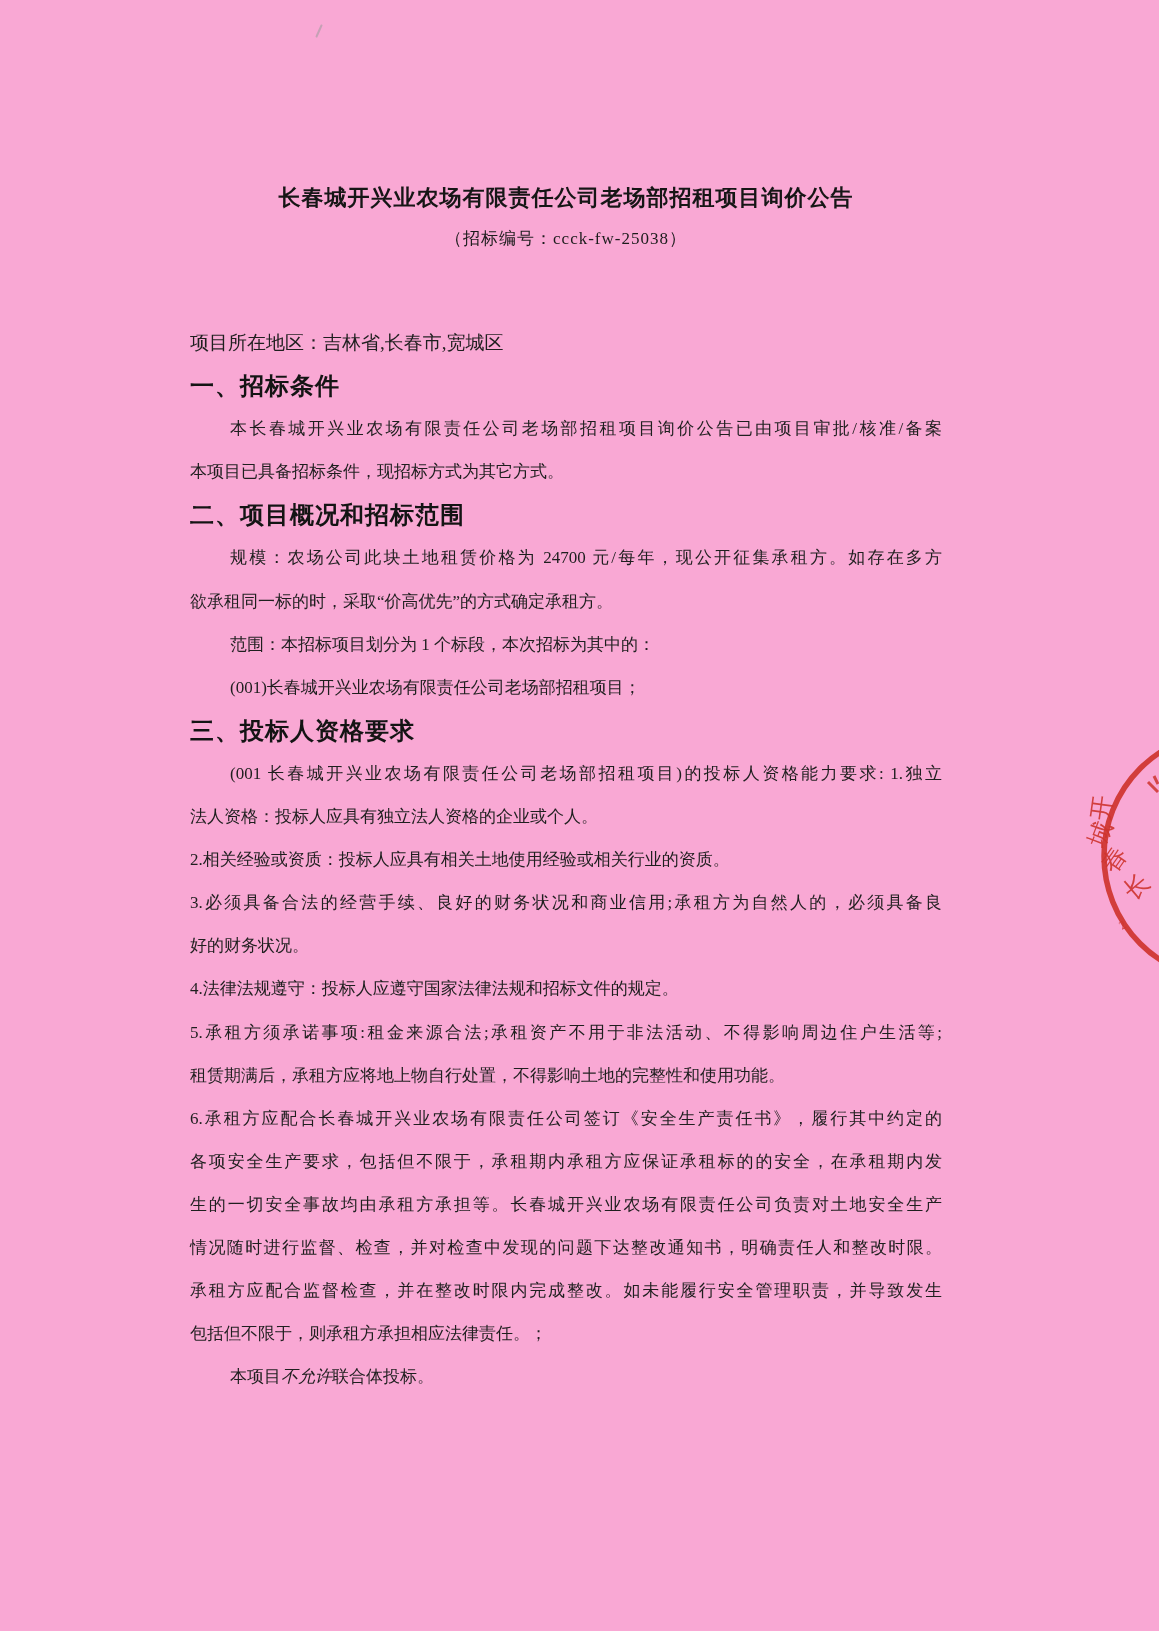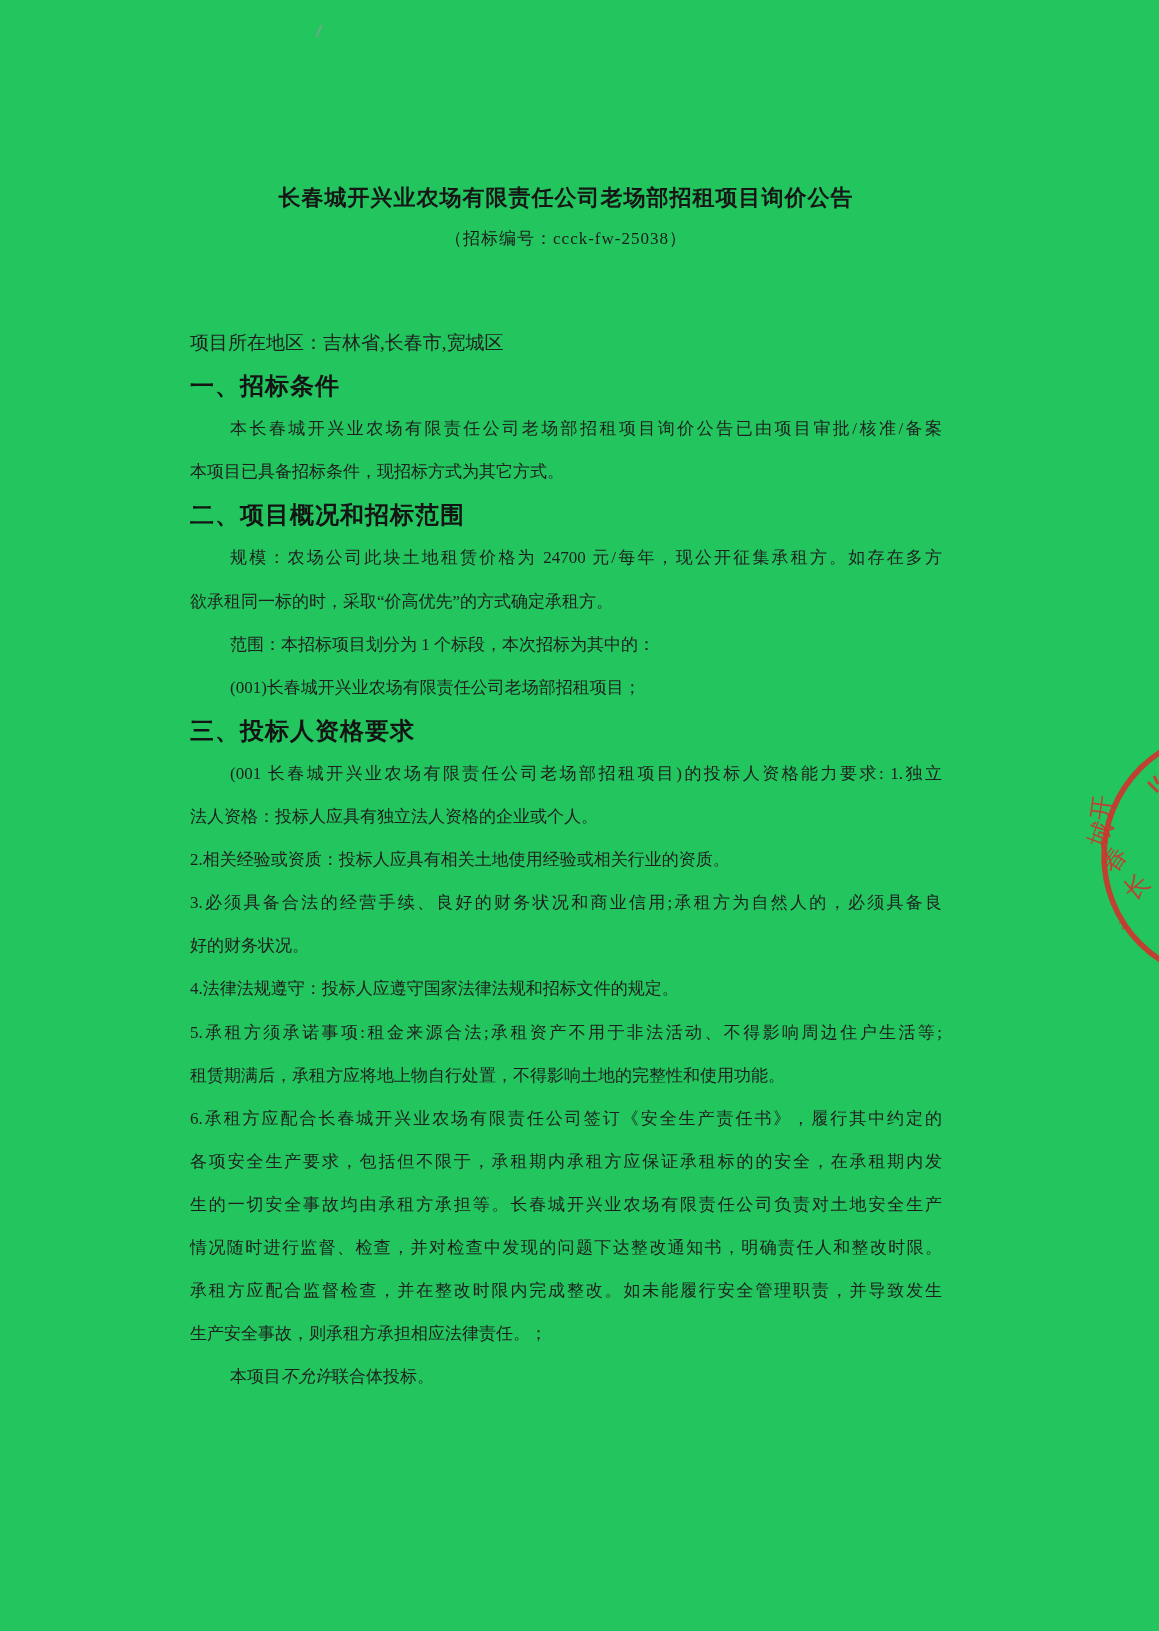--- a/index.html
+++ b/index.html
@@ -2,21 +2,21 @@
 <html><head>
 <meta charset="utf-8">
 <style>
   * { margin: 0; padding: 0; box-sizing: border-box; }
   html, body { background: #e8e8e8; }
   .page {
     position: relative;
     width: 1159px;
     height: 1631px;
     margin: 0 auto;
-    background: #22c55e;
+    background: #f9a8d4;
     overflow: hidden;
     color: #1f1f1f;
     font-family: "Liberation Serif", serif;
   }
   .doc-title {
     position: absolute;
     left: 190px;
     top: 183px;
     width: 752px;
     text-align: center;
@@ -113,21 +113,21 @@
       <div class="line body justify">3.必须具备合法的经营手续、良好的财务状况和商业信用;承租方为自然人的，必须具备良</div>
       <div class="line body">好的财务状况。</div>
       <div class="line body">4.法律法规遵守：投标人应遵守国家法律法规和招标文件的规定。</div>
       <div class="line body justify">5.承租方须承诺事项:租金来源合法;承租资产不用于非法活动、不得影响周边住户生活等;</div>
       <div class="line body">租赁期满后，承租方应将地上物自行处置，不得影响土地的完整性和使用功能。</div>
       <div class="line body justify">6.承租方应配合长春城开兴业农场有限责任公司签订《安全生产责任书》，履行其中约定的</div>
       <div class="line body justify">各项安全生产要求，包括但不限于，承租期内承租方应保证承租标的的安全，在承租期内发</div>
       <div class="line body justify">生的一切安全事故均由承租方承担等。长春城开兴业农场有限责任公司负责对土地安全生产</div>
       <div class="line body justify">情况随时进行监督、检查，并对检查中发现的问题下达整改通知书，明确责任人和整改时限。</div>
       <div class="line body justify">承租方应配合监督检查，并在整改时限内完成整改。如未能履行安全管理职责，并导致发生</div>
-      <div class="line body">生产安全事故，则承租方承担相应法律责任。；</div>
+      <div class="line body">包括但不限于，则承租方承担相应法律责任。；</div>
       <div class="line body indent"><span>本项目</span><i>不允许</i><span>联合体投标。</span></div>
     </div>
 
   <svg class="seal" viewBox="1020 725 139 240" width="139" height="240" xmlns="http://www.w3.org/2000/svg">
     <g id="seal-group">
         <circle cx="1228" cy="856" r="124" fill="none" stroke="#ce342e" stroke-width="5.5" opacity="0.92"></circle>
         <text x="1142" y="893" fill="#ce342e" font-size="25" text-anchor="middle" opacity="0.9" transform="rotate(-40 1142 893)">长</text>
         <text x="1121" y="864" fill="#ce342e" font-size="25" text-anchor="middle" opacity="0.9" transform="rotate(-55 1121 864)">春</text>
         <text x="1108" y="837" fill="#ce342e" font-size="25" text-anchor="middle" opacity="0.9" transform="rotate(-69 1108 837)">城</text>
         <text x="1110" y="809" fill="#ce342e" font-size="25" text-anchor="middle" opacity="0.9" transform="rotate(-82 1110 809)">开</text>

